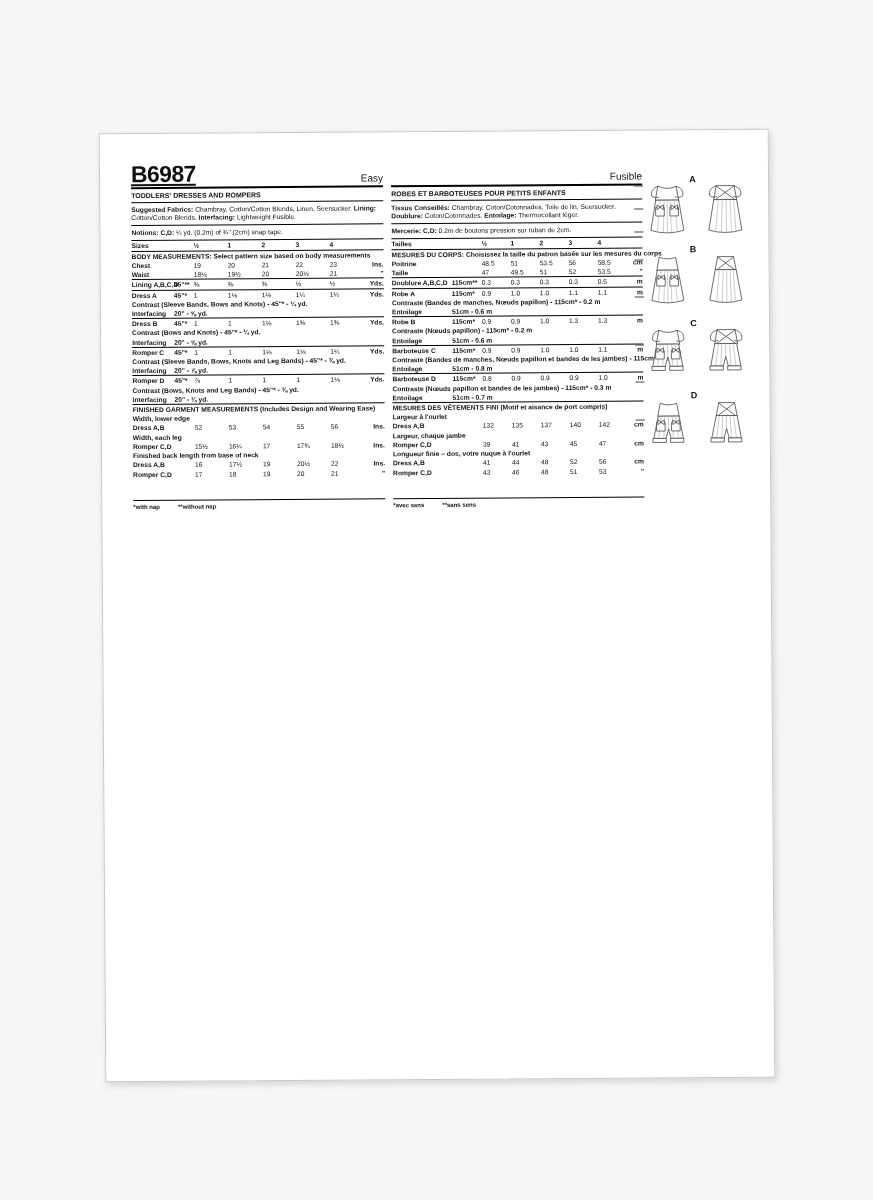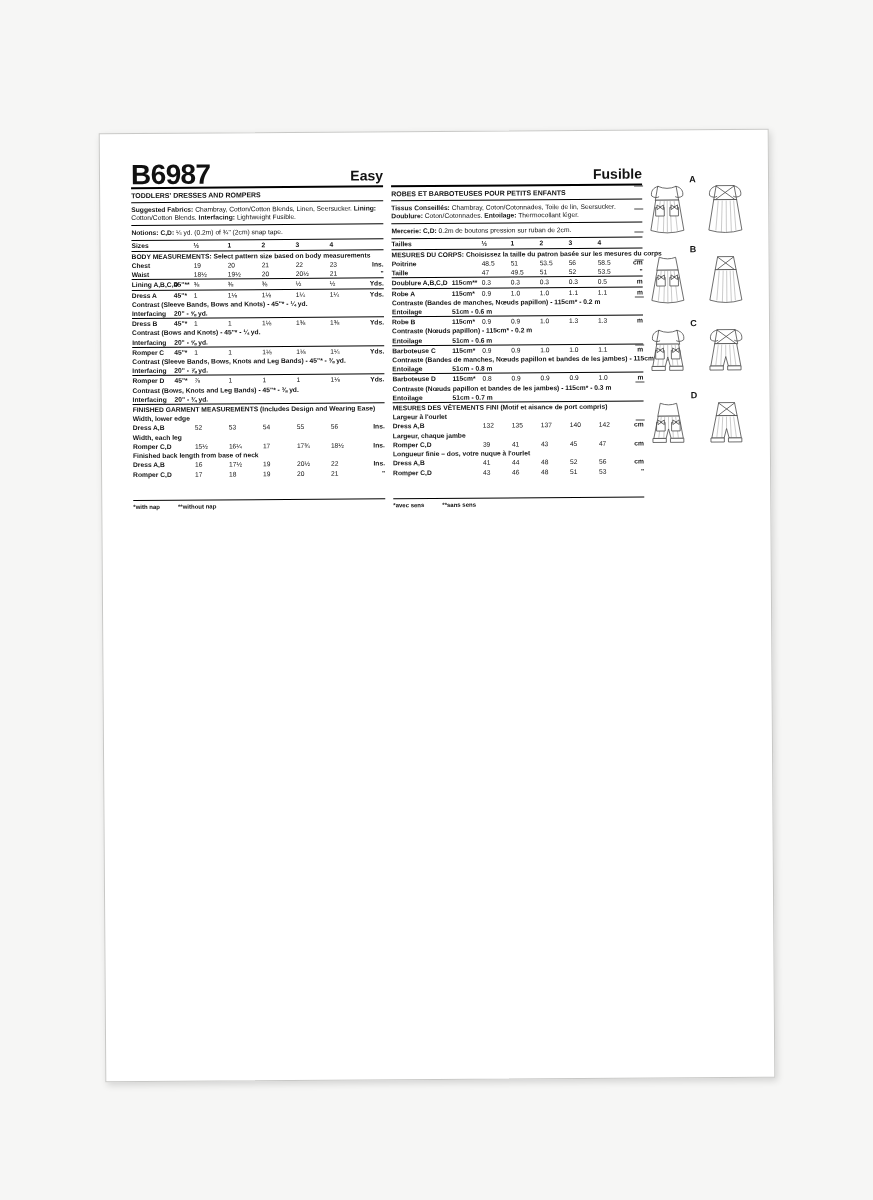--- a/index.html
+++ b/index.html
@@ -15,22 +15,22 @@
     box-shadow:2px 3px 7px rgba(0,0,0,0.14);
     transform:rotate(-0.4deg);transform-origin:50% 50%;
   }
   .col{position:absolute;top:26px;}
   .col-en{left:31px;width:252px;}
   .col-fr{left:291px;width:251px;}
   
   .hdr{display:flex;justify-content:space-between;align-items:flex-end;
        border-bottom:2.2px solid #000;padding-bottom:2px;height:25px;}
   .hdr-fr{justify-content:flex-end;}
-  .code{font-size:28px;font-weight:bold;letter-spacing:-0.6px;line-height:21px;}
-  .diff{font-size:14px;font-weight:bold;}
+  .code{font-size:23px;font-weight:bold;letter-spacing:-0.6px;line-height:21px;text-decoration:underline;}
+  .diff{font-size:10px;font-weight:normal;}
   
   .meta{font-size:6.7px;line-height:8.4px;padding:2.5px 0 2.5px 0;border-bottom:1px solid #000;}
   .meta-title{font-weight:bold;font-size:7px;}
   .b{font-weight:bold;}
   
   .trow{font-size:6.7px;line-height:9.2px;min-height:9.2px;white-space:nowrap;}
   .col-en .trow.data,.col-en .trow.size{display:grid;grid-template-columns:42px 20px repeat(5,34px) 1fr;}
   .col-fr .trow.data,.col-fr .trow.size{display:grid;grid-template-columns:60px 30px repeat(5,29px) 1fr;}
   .rlabel{font-weight:bold;white-space:nowrap;}
   .rwidth{font-weight:bold;}

